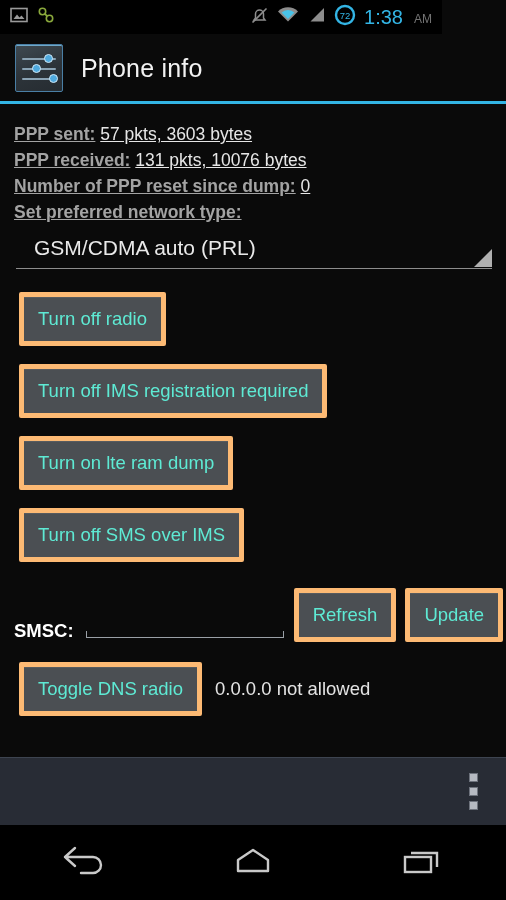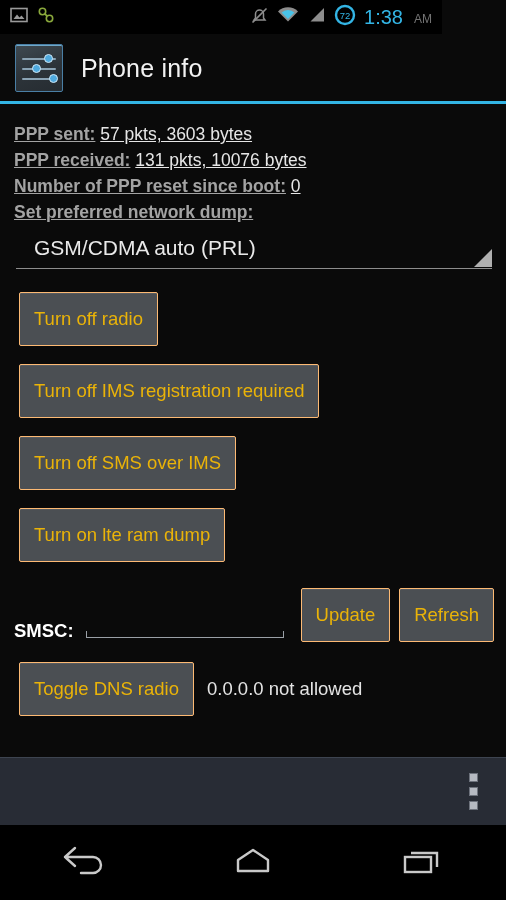--- a/index.html
+++ b/index.html
@@ -91,23 +91,23 @@
     position:absolute; right:0; bottom:6px;
     width:0; height:0;
     border-left:18px solid transparent;
     border-bottom:18px solid #b0b0b0;
   }
 
   
   .btn {
     display:inline-flex; align-items:center; justify-content:center;
     background:#4b4f53;
-    border:1px solid #fdba74;
+    border:5px solid #fdba74;
     border-radius:2px;
-    color:#eab308;
+    color:#5eead4;
     font-size:18.5px;
     padding:4px 14px;
     height:54px;
     box-shadow:inset 0 1px 0 rgba(255,255,255,0.07);
     cursor:pointer;
     white-space:nowrap;
   }
   .btnrow { padding-left:19px; margin-top:18px; }
   #btn-radio-row { margin-top:19px; }
 
@@ -255,58 +255,58 @@
     <div class="info-list">
       <div class="info-row">
         <span class="lbl">PPP sent:</span>
         <span class="val">57 pkts, 3603 bytes</span>
       </div>
       <div class="info-row">
         <span class="lbl">PPP received:</span>
         <span class="val">131 pkts, 10076 bytes</span>
       </div>
       <div class="info-row">
-        <span class="lbl">Number of PPP reset since boot:</span>
+        <span class="lbl">Number of PPP reset since dump:</span>
         <span class="val">0</span>
       </div>
       <div class="info-row">
-        <span class="lbl">Set preferred network dump:</span>
+        <span class="lbl">Set preferred network type:</span>
       </div>
     </div>
 
     <div class="spinner">
       <div class="sel">GSM/CDMA auto (PRL)</div>
       <div class="line"></div>
       <div class="tri"></div>
     </div>
 
     <div class="btnrow" id="btn-radio-row">
       <button class="btn">Turn off radio</button>
     </div>
     <div class="btnrow">
       <button class="btn">Turn off IMS registration required</button>
     </div>
     <div class="btnrow">
+      <button class="btn">Turn on lte ram dump</button>
+    </div>
+    <div class="btnrow">
       <button class="btn">Turn off SMS over IMS</button>
-    </div>
-    <div class="btnrow">
-      <button class="btn">Turn on lte ram dump</button>
     </div>
 
     <div class="smsc-row">
       <span class="smsc-label">SMSC:</span>
       <span class="smsc-field">
         <input type="text" placeholder="" style="">
         <span class="ul"></span>
         <span class="tick l"></span>
         <span class="tick r"></span>
       </span>
       <span class="smsc-btns">
+        <button class="btn">Refresh</button>
         <button class="btn">Update</button>
-        <button class="btn">Refresh</button>
       </span>
     </div>
 
     <div class="dns-row">
       <button class="btn">Toggle DNS radio</button>
       <span class="dns-status">0.0.0.0 not allowed</span>
     </div>
 
   </div>
 

